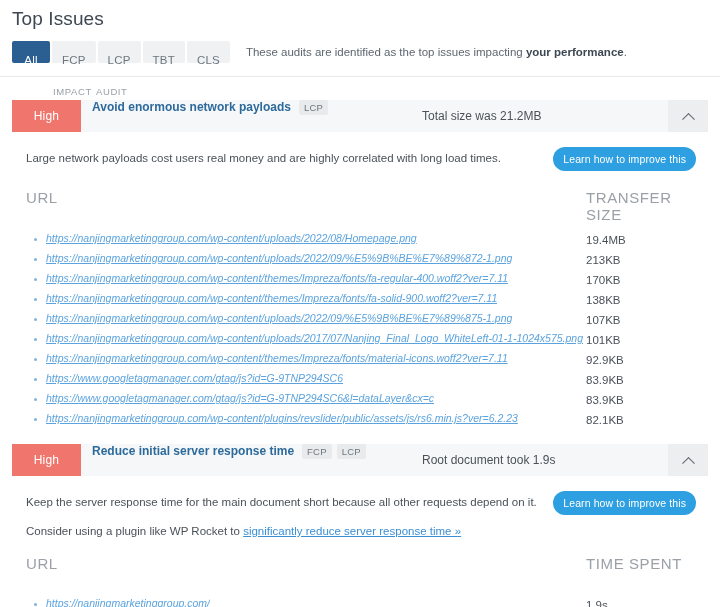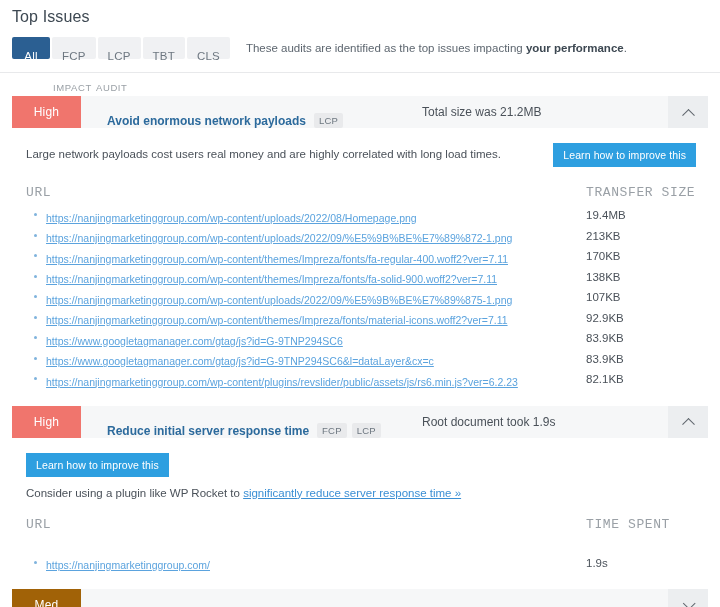--- a/index.html
+++ b/index.html
@@ -7,21 +7,21 @@
     margin: 0; padding: 0;
     width: 720px; height: 607px;
     background: #ffffff;
     font-family: "Liberation Sans", sans-serif;
     -webkit-font-smoothing: antialiased;
   }
   .page { width: 720px; height: 607px; position: relative; overflow: hidden; background:#fff; }
 
   
   .page-title {
-    font-size: 16px;
+    font-size: 19px;
     color: #3d4852;
     font-weight: 400;
     padding: 8px 16px 6px 12px;
     letter-spacing: .1px;
   }
 
   .filterbar {
     display: flex;
     align-items: center;
     padding: 0 0 0 12px;
@@ -100,22 +100,22 @@
     color: #ffffff;
     font-size: 12px;
     letter-spacing: .2px;
   }
   .badge.high { background: #f0756d; }
   .badge.med  { background: #a16207; }
 
   .audit-title-wrap {
     flex: 1 1 auto;
     display: flex;
-    align-items: flex-end;
-    padding-left: 26px;
+    align-items: flex-start;
+    padding-left: 11px;
     min-width: 0;
   }
   .audit-title {
     font-size: 12px;
     font-weight: bold;
     color: #2c6a9c;
     cursor: pointer;
     white-space: nowrap;
   }
   .metric-tags { display: flex; gap: 5px; margin-left: 8px; }
@@ -169,56 +169,56 @@
   .desc-link {
     color: #3b8fd4;
     text-decoration: underline;
   }
   .learn-btn {
     flex: 0 0 auto;
     background: #2e9fe0;
     color: #ffffff;
     font-size: 10.5px;
     padding: 6px 10px;
-    border-radius: 0;
+    border-radius: 12px;
     cursor: pointer;
     white-space: nowrap;
     margin-top: -3px;
     letter-spacing: .1px;
   }
   .desc-row2 {
     padding: 10px 12px 0 14px;
     font-size: 11.5px;
     color: #4a5159;
   }
 
   .table {
     padding: 0 12px 0 14px;
     margin-top: 18px;
   }
   .t-head {
     display: flex;
-    font-size: 13px;
+    font-size: 15px;
     letter-spacing: .6px;
     color: #9aa0a6;
     padding-bottom: 6px;
-    font-family: Liberation Mono, monospace;
   }
   .t-head .c1 { flex: 1 1 auto; }
   .t-head .c2 { flex: 0 0 110px; }
   .t-row {
     display: flex;
     align-items: baseline;
     padding: 3px 0 3px 0;
   }
   .t-row .c1 {
     flex: 1 1 auto;
     display: flex;
-    align-items: center;
+    align-items: flex-end;
     min-width: 0;
+    font-style: italic;
   }
   .t-row .c2 {
     flex: 0 0 110px;
     font-size: 11.5px;
     color: #4a5159;
   }
   .bullet {
     width: 3px; height: 3px;
     border-radius: 50%;
     background: #7fb3dd;
@@ -322,20 +322,27 @@
         <div class="t-row">
             <div class="c1">
               <span class="bullet"></span>
               <span class="url">https://nanjingmarketinggroup.com/wp-content/uploads/2022/09/%E5%9B%BE%E7%89%875-1.png</span>
             </div>
             <div class="c2">107KB</div>
           </div>
         <div class="t-row">
             <div class="c1">
               <span class="bullet"></span>
+              <span class="url">https://nanjingmarketinggroup.com/wp-content/uploads/2017/07/Nanjing_Final_Logo_WhiteLeft-01-1-1024x575.png</span>
+            </div>
+            <div class="c2">101KB</div>
+          </div>
+        <div class="t-row">
+            <div class="c1">
+              <span class="bullet"></span>
               <span class="url">https://nanjingmarketinggroup.com/wp-content/themes/Impreza/fonts/material-icons.woff2?ver=7.11</span>
             </div>
             <div class="c2">92.9KB</div>
           </div>
         <div class="t-row">
             <div class="c1">
               <span class="bullet"></span>
               <span class="url">https://www.googletagmanager.com/gtag/js?id=G-9TNP294SC6</span>
             </div>
             <div class="c2">83.9KB</div>
@@ -370,20 +377,21 @@
         </span>
       </div>
       <div class="audit-value">Root document took 1.9s</div>
       <div class="chev-box">
         <span class="chev up"></span>
       </div>
     </div>
 
     <div class="audit-body">
       <div class="desc-row">
+        <div class="desc-text">Keep the server response time for the main document short because all other requests depend on it.</div>
         <div class="learn-btn">Learn how to improve this</div>
       </div>
       <div class="desc-row2"><span>Consider using a plugin like WP Rocket to </span><span class="desc-link">significantly reduce server response time »</span></div>
 
       <div class="table">
         <div class="t-head">
           <div class="c1">URL</div>
           <div class="c2">TIME SPENT</div>
         </div>
         <div class="row-gap"></div>

